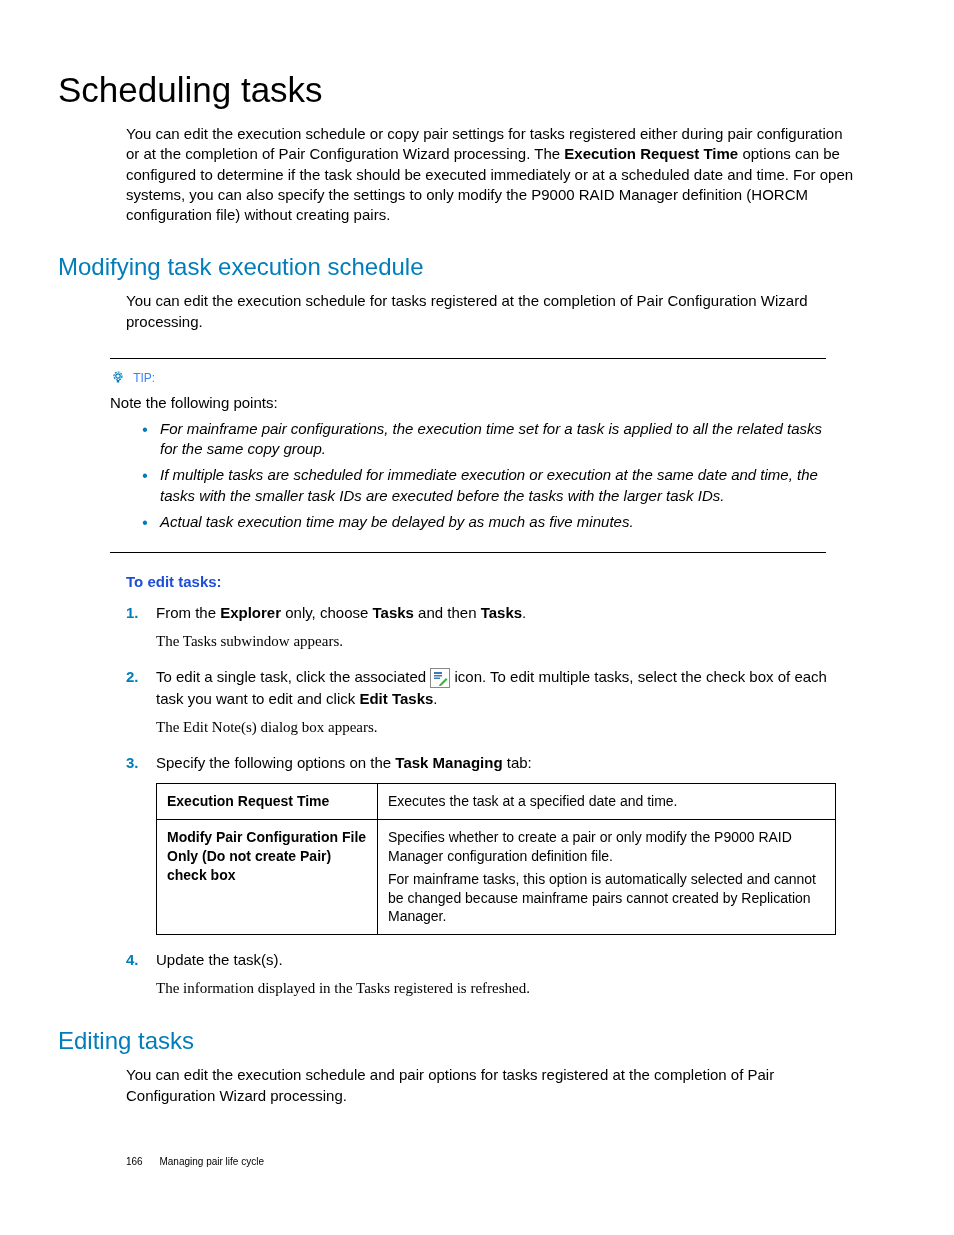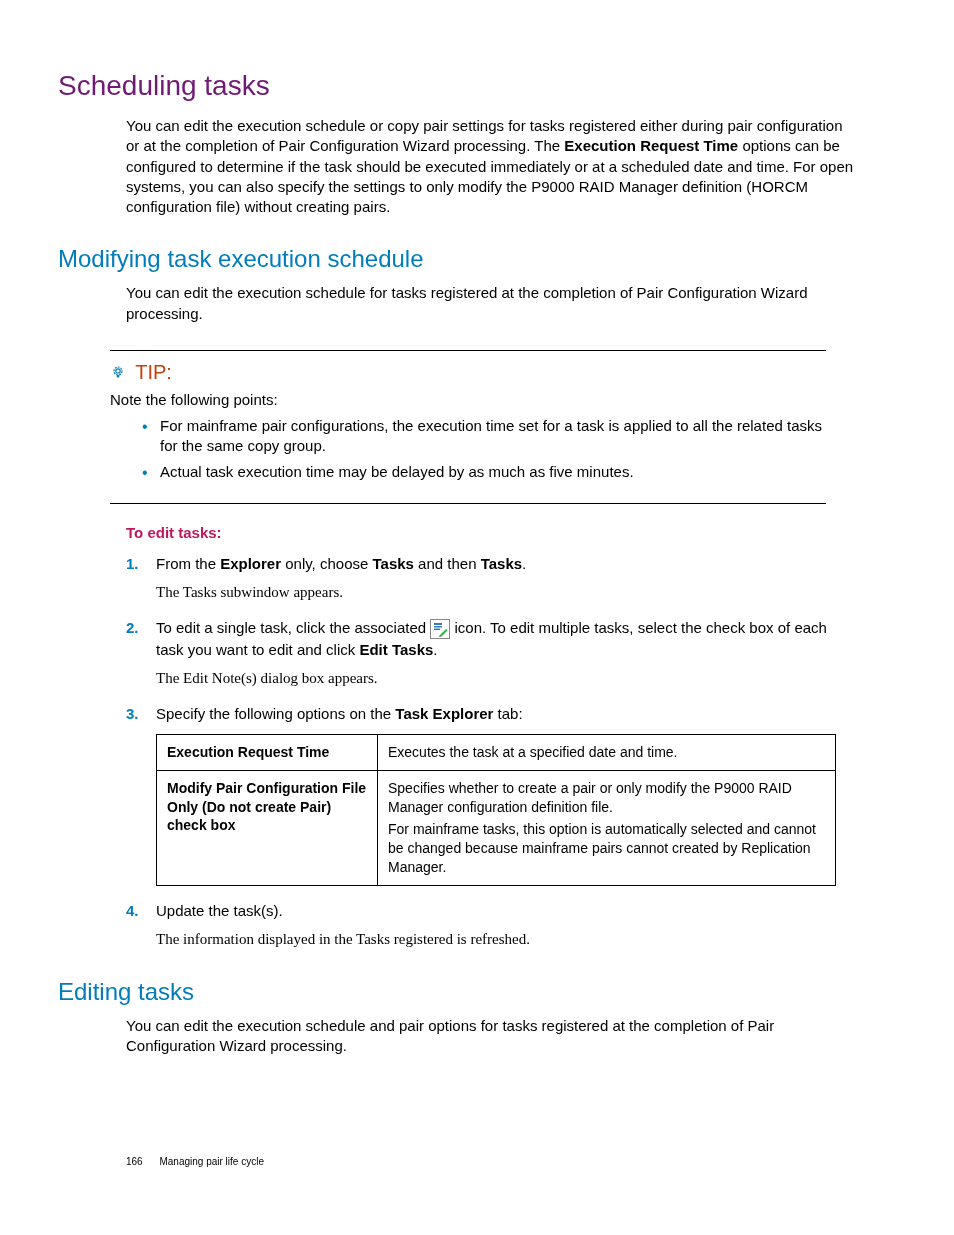--- a/index.html
+++ b/index.html
@@ -10,23 +10,23 @@
     padding: 0;
     width: 954px;
     height: 1235px;
     position: relative;
     background: #fff;
   }
   .page {
     padding: 70px 58px 40px 58px;
   }
   h1 {
-    font-size: 28px;
+    font-size: 35px;
     font-weight: 300;
-    color: #701a75;
+    color: #000000;
     margin: 0 0 14px 0;
     font-family: Arial, Helvetica, sans-serif;
   }
   h2 {
     font-size: 24px;
     font-weight: 300;
     color: #007dba;
     margin: 28px 0 10px 0;
   }
   .body-indent {
@@ -40,48 +40,49 @@
   .tip-block {
     margin-left: 52px;
     margin-right: 70px;
     border-top: 1px solid #000;
     border-bottom: 1px solid #000;
     padding: 10px 0 14px 0;
     margin-top: 26px;
     margin-bottom: 20px;
   }
   .tip-header {
-    color: #c2410c;
-    font-size: 20px;
+    color: #3b82f6;
+    font-size: 12px;
   }
   .tip-icon {
     display: inline-block;
     vertical-align: middle;
     margin-right: 4px;
   }
   .tip-bullets {
     list-style: none;
     padding-left: 22px;
     margin: 8px 0 0 10px;
   }
   .tip-bullets li {
     position: relative;
     margin: 6px 0;
     line-height: 1.35;
     padding-left: 18px;
+    font-style: italic;
   }
   .tip-bullets li::before {
     content: "•";
     color: #007dba;
     position: absolute;
     left: 0;
     font-size: 16px;
   }
   .sub-h {
-    color: #be185d;
+    color: #1d4ed8;
     font-weight: bold;
     margin-left: 68px;
     margin-top: 18px;
     margin-bottom: 12px;
   }
   ol.steps {
     list-style: none;
     counter-reset: step;
     padding: 0;
     margin: 0 40px 0 68px;
@@ -164,20 +165,21 @@
           <circle cx="8" cy="7" r="4" fill="none" stroke="#007dba" stroke-width="1.2" stroke-dasharray="2 1"></circle>
           <circle cx="8" cy="7" r="2.2" fill="none" stroke="#007dba" stroke-width="1.2"></circle>
           <rect x="6.8" y="11" width="2.4" height="2.5" fill="#007dba"></rect>
         </svg>
       </span>
       <span>TIP:</span>
     </div>
     <div style="margin-top:6px;">Note the following points:</div>
     <ul class="tip-bullets">
       <li>For mainframe pair configurations, the execution time set for a task is applied to all the related tasks for the same copy group.</li>
+      <li>If multiple tasks are scheduled for immediate execution or execution at the same date and time, the tasks with the smaller task IDs are executed before the tasks with the larger task IDs.</li>
       <li>Actual task execution time may be delayed by as much as five minutes.</li>
     </ul>
   </div>
 
   <div class="sub-h">To edit tasks:</div>
 
   <ol class="steps">
     <li>
       <span>From the </span><b>Explorer</b><span> only, choose </span><b>Tasks</b><span> and then </span><b>Tasks</b><span>.</span>
       <div class="step-sub">The Tasks subwindow appears.</div>
@@ -190,21 +192,21 @@
           <rect x="3" y="6" width="8" height="1.5" fill="#3a7ab8"></rect>
           <rect x="3" y="8.5" width="6" height="1.5" fill="#3a7ab8"></rect>
           <polygon points="9,15 15,9 16.5,10.5 10.5,16.5" fill="#2dbb3a"></polygon>
           <polygon points="9,15 10.5,16.5 8,17" fill="#555"></polygon>
         </svg>
       </span>
       <span> icon. To edit multiple tasks, select the check box of each task you want to edit and click </span><b>Edit Tasks</b><span>.</span>
       <div class="step-sub">The Edit Note(s) dialog box appears.</div>
     </li>
     <li>
-      <span>Specify the following options on the </span><b>Task Explorer</b><span> tab:</span>
+      <span>Specify the following options on the </span><b>Task Managing</b><span> tab:</span>
       <table class="opts">
         <tbody>
             <tr>
           <td class="left">Execution Request Time</td>
           <td>Executes the task at a specified date and time.</td>
         </tr>
         <tr>
           <td class="left">Modify Pair Configuration File Only (Do not create Pair) check box</td>
           <td>
             <div>Specifies whether to create a pair or only modify the P9000 RAID Manager configuration definition file.</div>

